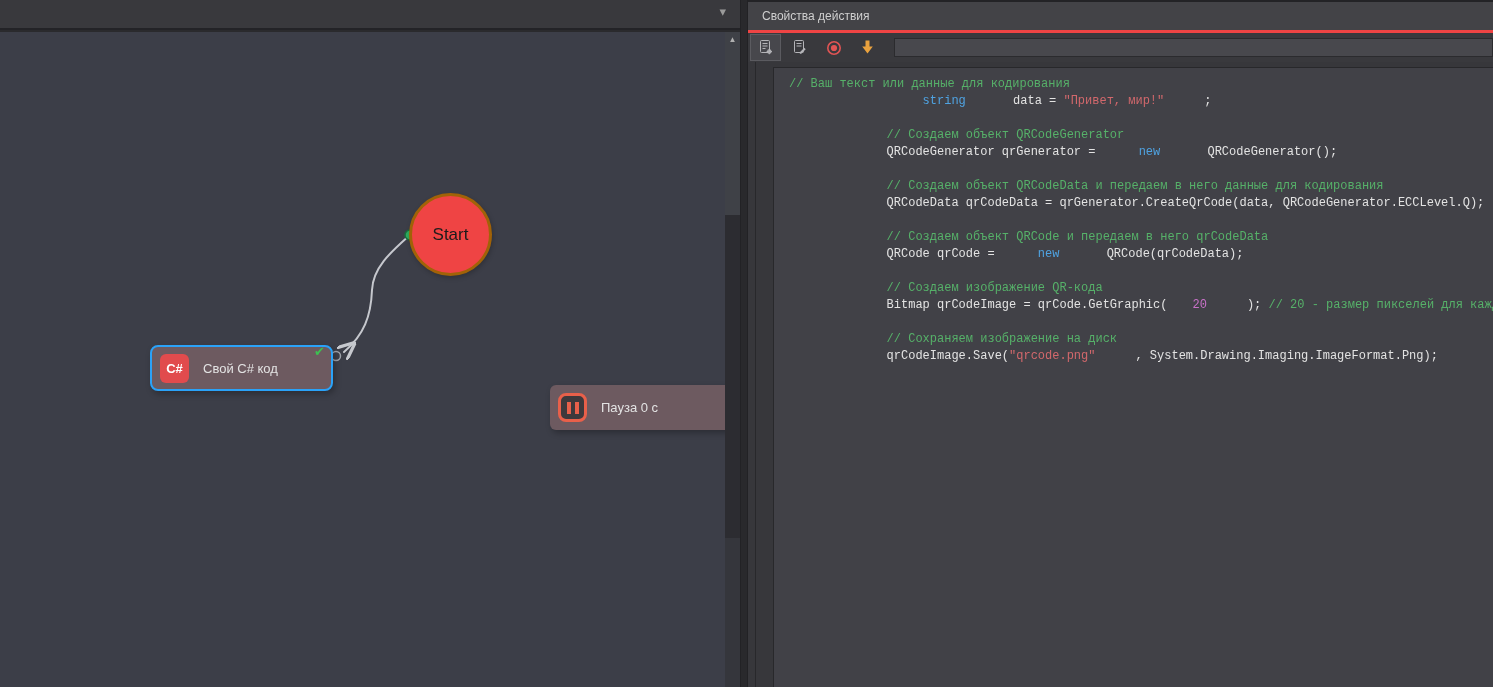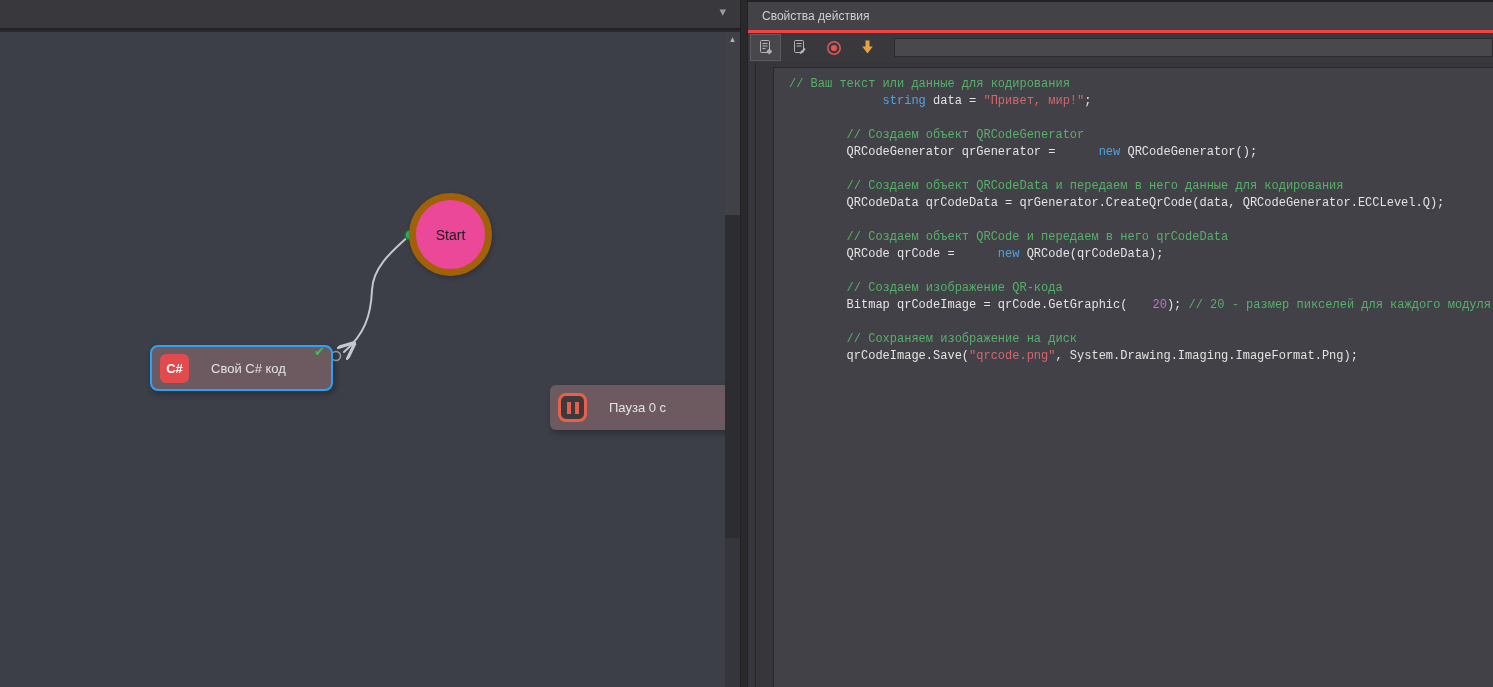--- a/index.html
+++ b/index.html
@@ -11,38 +11,38 @@
   .left-panel { position:relative; width:740px; height:687px; flex:none; }
   .left-topbar { position:absolute; left:0; top:0; width:740px; height:30px;
                  background:#39393d; border-bottom:2px solid #232327; }
   .topbar-caret { position:absolute; right:14px; top:4px; color:#9a9a9a; font-size:13px; cursor:pointer; }
   .canvas { position:absolute; left:0; top:32px; width:725px; height:655px;
             background:#3c3e48; overflow:hidden; }
 
   .edge-svg { position:absolute; left:0; top:0; pointer-events:none; }
 
   .start-node { position:absolute; left:409px; top:161px; width:83px; height:83px;
-                border-radius:50%; background:#ec4899; border:7px solid #a16207;
+                border-radius:50%; background:#ef4444; border:3px solid #a16207;
                 display:flex; align-items:center; justify-content:center;
-                color:#1b1b1b; font-size:14px; box-shadow:1px 2px 5px rgba(0,0,0,0.22); }
+                color:#1b1b1b; font-size:17px; box-shadow:1px 2px 5px rgba(0,0,0,0.22); }
 
   .node { position:absolute; display:flex; align-items:center;
           background:#6d5a60; box-shadow:2px 3px 6px rgba(0,0,0,0.28); }
   .csharp-node { left:150px; top:313px; width:183px; height:46px;
                  border:2px solid #2aa2f8; border-radius:8px; }
   .pause-node  { left:550px; top:353px; width:185px; height:45px; border-radius:6px; }
 
   .csharp-badge { width:29px; height:29px; margin-left:8px; flex:none; border-radius:6px;
                   background:#e14b4d; color:#fff; font-weight:bold; font-size:13px;
                   display:flex; align-items:center; justify-content:center; }
   .pause-badge { width:29px; height:29px; margin-left:8px; flex:none; border-radius:8px;
                  background:#3e393c; border:3px solid #e8604a;
                  display:flex; align-items:center; justify-content:center; gap:4px; }
   .pause-badge i { display:block; width:4px; height:12px; background:#e8604a; }
-  .node-label { margin-left:22px; color:#e3e3e3; font-size:13px; white-space:nowrap; }
+  .node-label { margin-left:14px; color:#e3e3e3; font-size:13px; white-space:nowrap; }
   .node-check { position:absolute; top:-3px; right:6px; color:#3dc152; font-size:13px; }
 
   
   .v-scrollbar { position:absolute; left:725px; top:32px; width:15px; height:655px; background:#35363c; }
   .sb-upper { position:absolute; left:0; top:0; width:15px; height:183px; background:#3f4147; }
   .sb-thumb { position:absolute; left:0; top:183px; width:15px; height:323px; background:#2c2c31; }
   .sb-arrow { position:absolute; left:0; top:2px; width:15px; text-align:center;
               color:#b0b0b0; font-size:8px; line-height:12px; cursor:pointer; }
 
   
@@ -63,21 +63,21 @@
               border:1px solid #2b2b2e; color:#ddd; font-size:12px; padding:0 4px; outline:none; }
 
   .rp-content { position:absolute; left:0; top:60px; right:0; bottom:0; background:#37373b; }
   .rp-content .frame-line { position:absolute; left:7px; top:0; bottom:0; width:1px; background:#28282b; }
   .editor { position:absolute; left:25px; top:5px; right:0; bottom:0;
             background:#414147; border-top:1px solid #28282b; border-left:1px solid #28282b;
             overflow:hidden; cursor:text; }
   .code { padding:8px 0 0 15px; font-family:Liberation Mono, monospace;
           font-size:12px; line-height:17px; white-space:pre; }
   .code-line { height:17px; }
-  .tok-p { color:#e3e3e3; }
+  .tok-p { color:#e3e3e3;margin-left:40px; }
   .tok-c { color:#56b169; }
   .tok-k { color:#4fa3e2;margin-left:36px; }
   .tok-s { color:#d2686c; }
   .tok-n { color:#c871c8;margin-left:25px; }
 </style>
 </head>
 <body>
 
 <div class="app">
 

